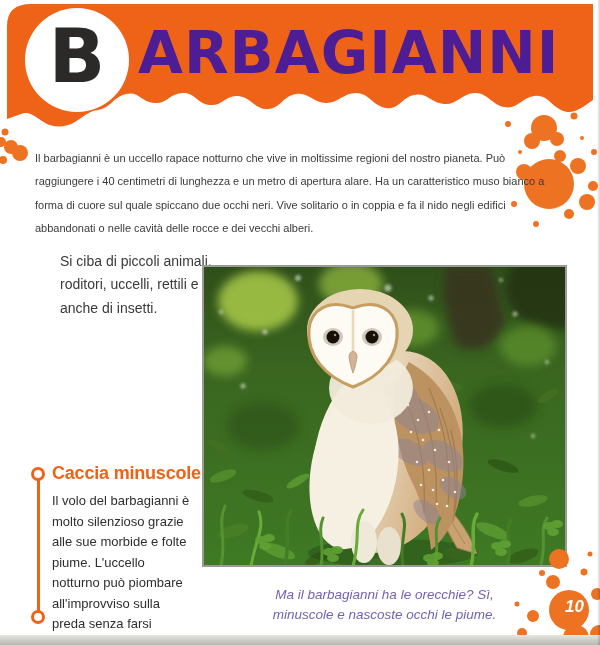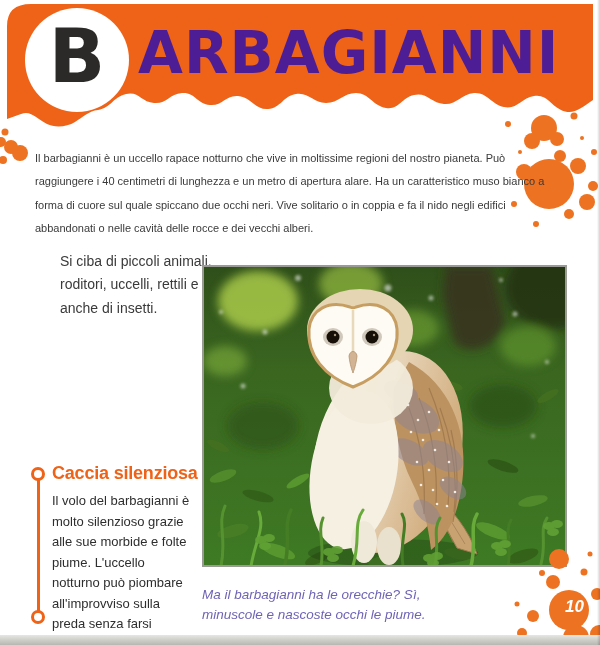--- a/index.html
+++ b/index.html
@@ -36,21 +36,21 @@
   .para2{
     position:absolute;left:35px;top:236px;width:165px;
     font-size:14px;line-height:23.4px;color:var(--text-dark);margin-left:25px;
   }
   .photo-frame{
     position:absolute;left:202px;top:265px;width:363px;height:300px;
     border:1px solid #9b9b96;background:#3e7a24;
   }
   .photo-frame svg{display:block;}
   .caption{
-    position:absolute;left:202px;top:585px;width:365px;
+    position:absolute;left:202px;top:585px;width:365px;text-align:center;
     font-style:italic;font-size:13.5px;line-height:19.5px;color:var(--caption-purple);
   }
   .sidebar-rule{position:absolute;left:37px;top:480px;width:3px;height:131px;background:var(--accent-orange);}
   .sidebar-ring{
     position:absolute;width:8px;height:8px;border:3px solid var(--accent-orange);
     border-radius:50%;background:#fff;
   }
   .ring-top{left:31px;top:467px;}
   .ring-bottom{left:31px;top:610px;}
   .sidebar-title{
@@ -283,21 +283,21 @@
   </div>
 
   <div class="caption">
     <span>Ma il barbagianni ha le orecchie? Sì,</span><br>
     <span>minuscole e nascoste occhi le piume.</span>
   </div>
 
   <div class="sidebar-rule"></div>
   <div class="sidebar-ring ring-top"></div>
   <div class="sidebar-ring ring-bottom"></div>
-  <div class="sidebar-title">Caccia silenziosa</div>
+  <div class="sidebar-title">Caccia minuscole</div>
   <div class="sidebar-body">Il volo del barbagianni è molto silenzioso grazie alle sue morbide e folte piume. L'uccello notturno può piombare all'improvviso sulla preda senza farsi sentire.</div>
 
   <svg class="splash" style="left:512px;top:546px" width="88" height="99" viewBox="0 0 88 99">
     <g fill="var(--splatter-orange,#ed7322)">
       <circle cx="47" cy="13" r="10"></circle>
         <circle cx="41" cy="36" r="7"></circle>
         <circle cx="57" cy="64" r="20"></circle>
       <circle cx="85" cy="48" r="6"></circle>
         <circle cx="21" cy="70" r="6"></circle>
         <circle cx="10" cy="87" r="5"></circle>

